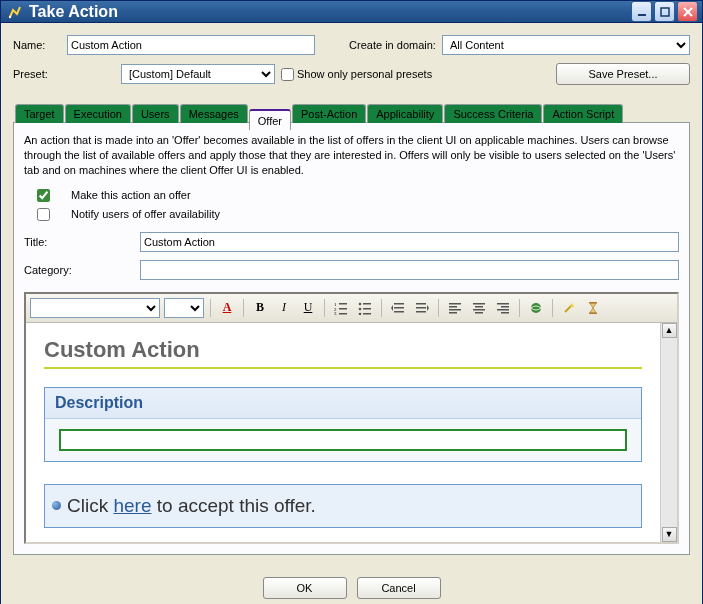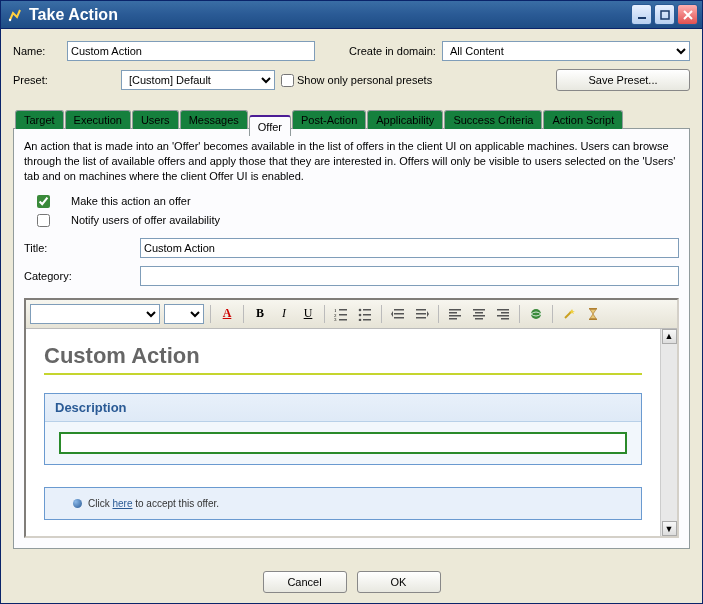--- a/index.html
+++ b/index.html
@@ -198,44 +198,44 @@
     padding-bottom: 4px;
     margin-bottom: 18px;
   }
   .desc-box {
     border: 1px solid #6a9ad0;
     background: linear-gradient(to bottom, #e8f0fa, #d0e0f2);
     margin-bottom: 22px;
   }
   .desc-header {
     font-family: Arial, sans-serif;
-    font-size: 13px;
+    font-size: 16px;
     font-weight: bold;
     color: #2a5a95;
     padding: 6px 10px;
     border-bottom: 1px solid #b8d0e8;
   }
   .desc-body {
     padding: 10px 14px;
     background: #f2f7fc;
   }
   .desc-field {
     border: 2px solid #2a8a2a;
     height: 22px;
     background: #fff;
   }
   .accept-box {
     border: 1px solid #6a9ad0;
     background: #e8f0fa;
-    padding: 10px 28px;
+    padding: 10px 7px;
     display: flex;
     align-items: center;
     gap: 6px;
     font-family: Arial, sans-serif;
-    font-size: 10px;
+    font-size: 19px;
     color: #333;
   }
   .bullet {
     width: 9px; height: 9px;
     background: radial-gradient(circle at 30% 30%, #8ab8e8, #2a5a95);
     border-radius: 50%;
   }
   .accept-link { color: #2a5a95; text-decoration: underline; cursor: pointer; }
   .footer {
     padding: 10px;
@@ -452,16 +452,16 @@
             <div class="scroll-arrow">▲</div>
             <div style="flex:1"></div>
             <div class="scroll-arrow">▼</div>
           </div>
         </div>
       </div>
     </div>
   </div>
 
   <div class="footer">
+    <button class="btn">OK</button>
     <button class="btn">Cancel</button>
-    <button class="btn">OK</button>
   </div>
 </div>
 
 </body></html>

